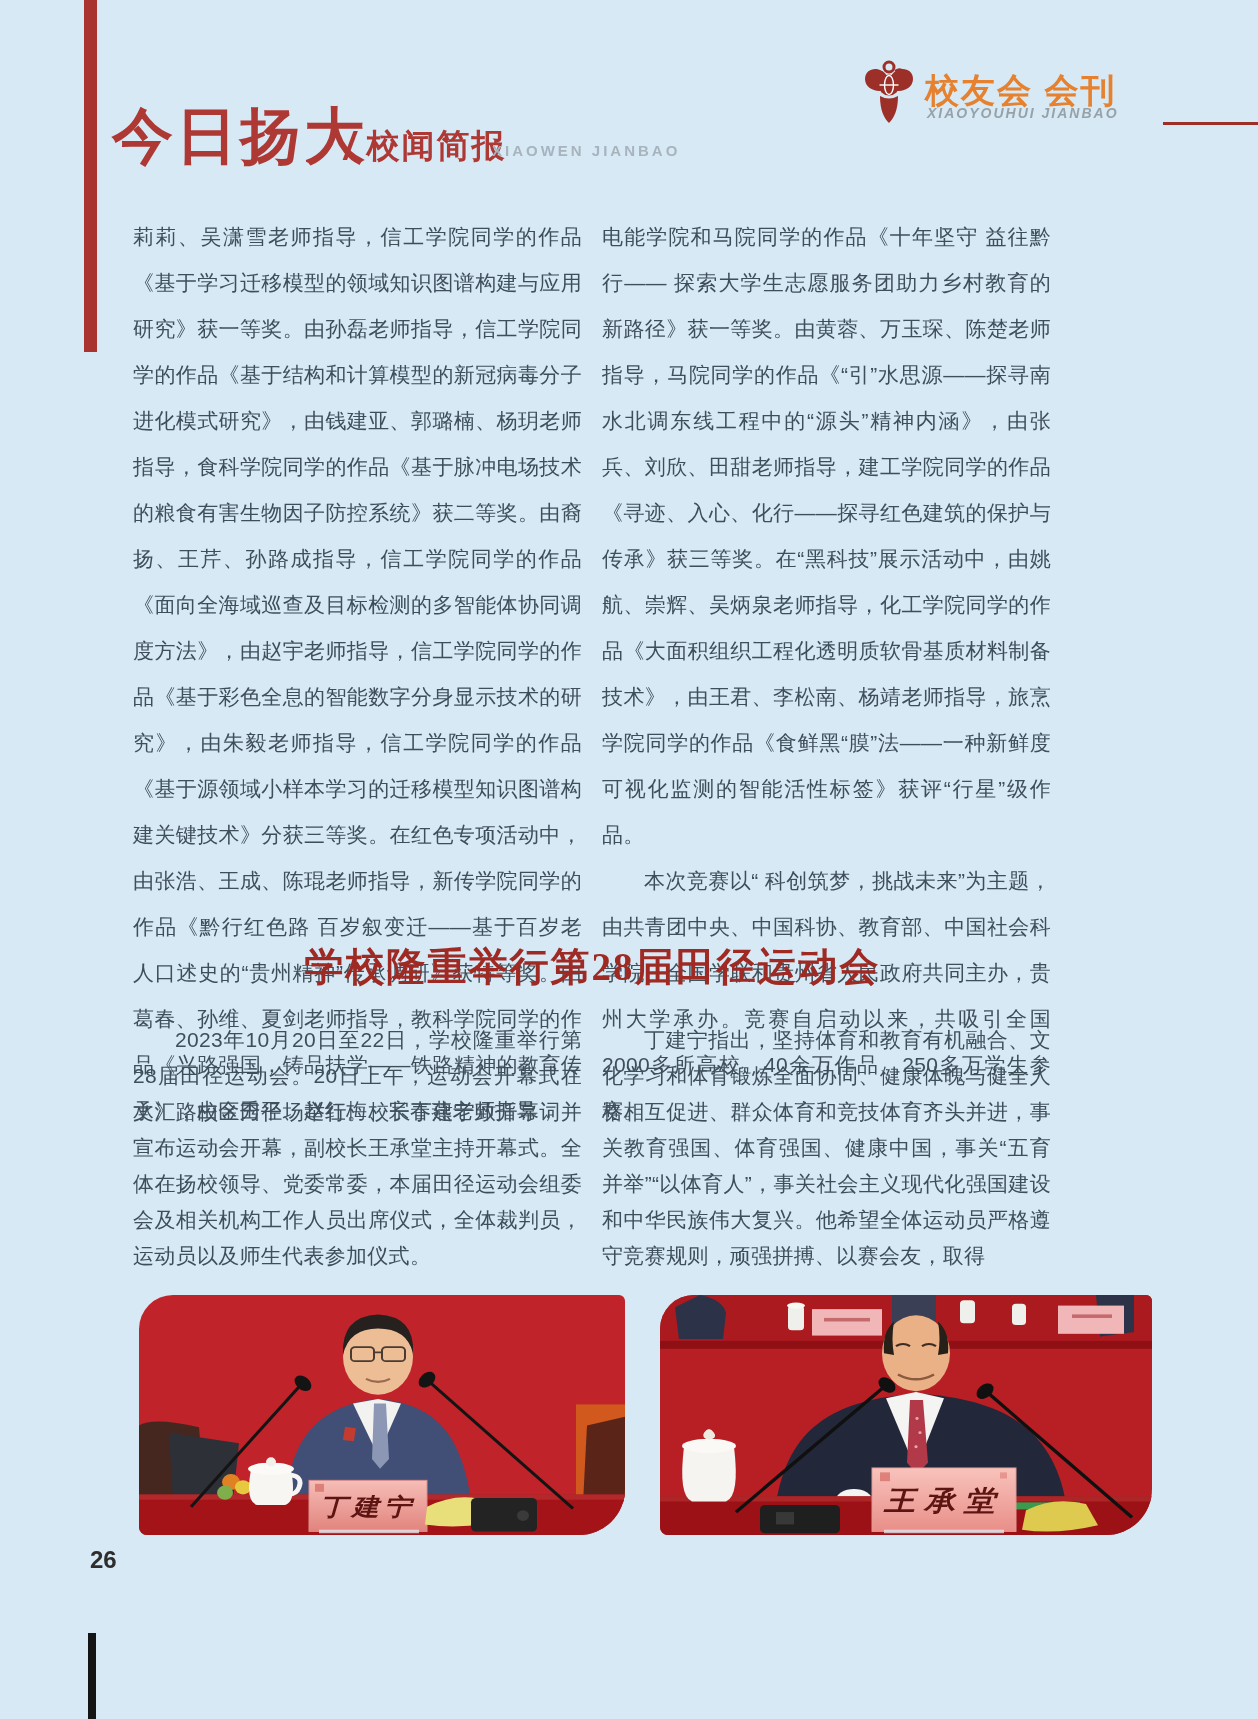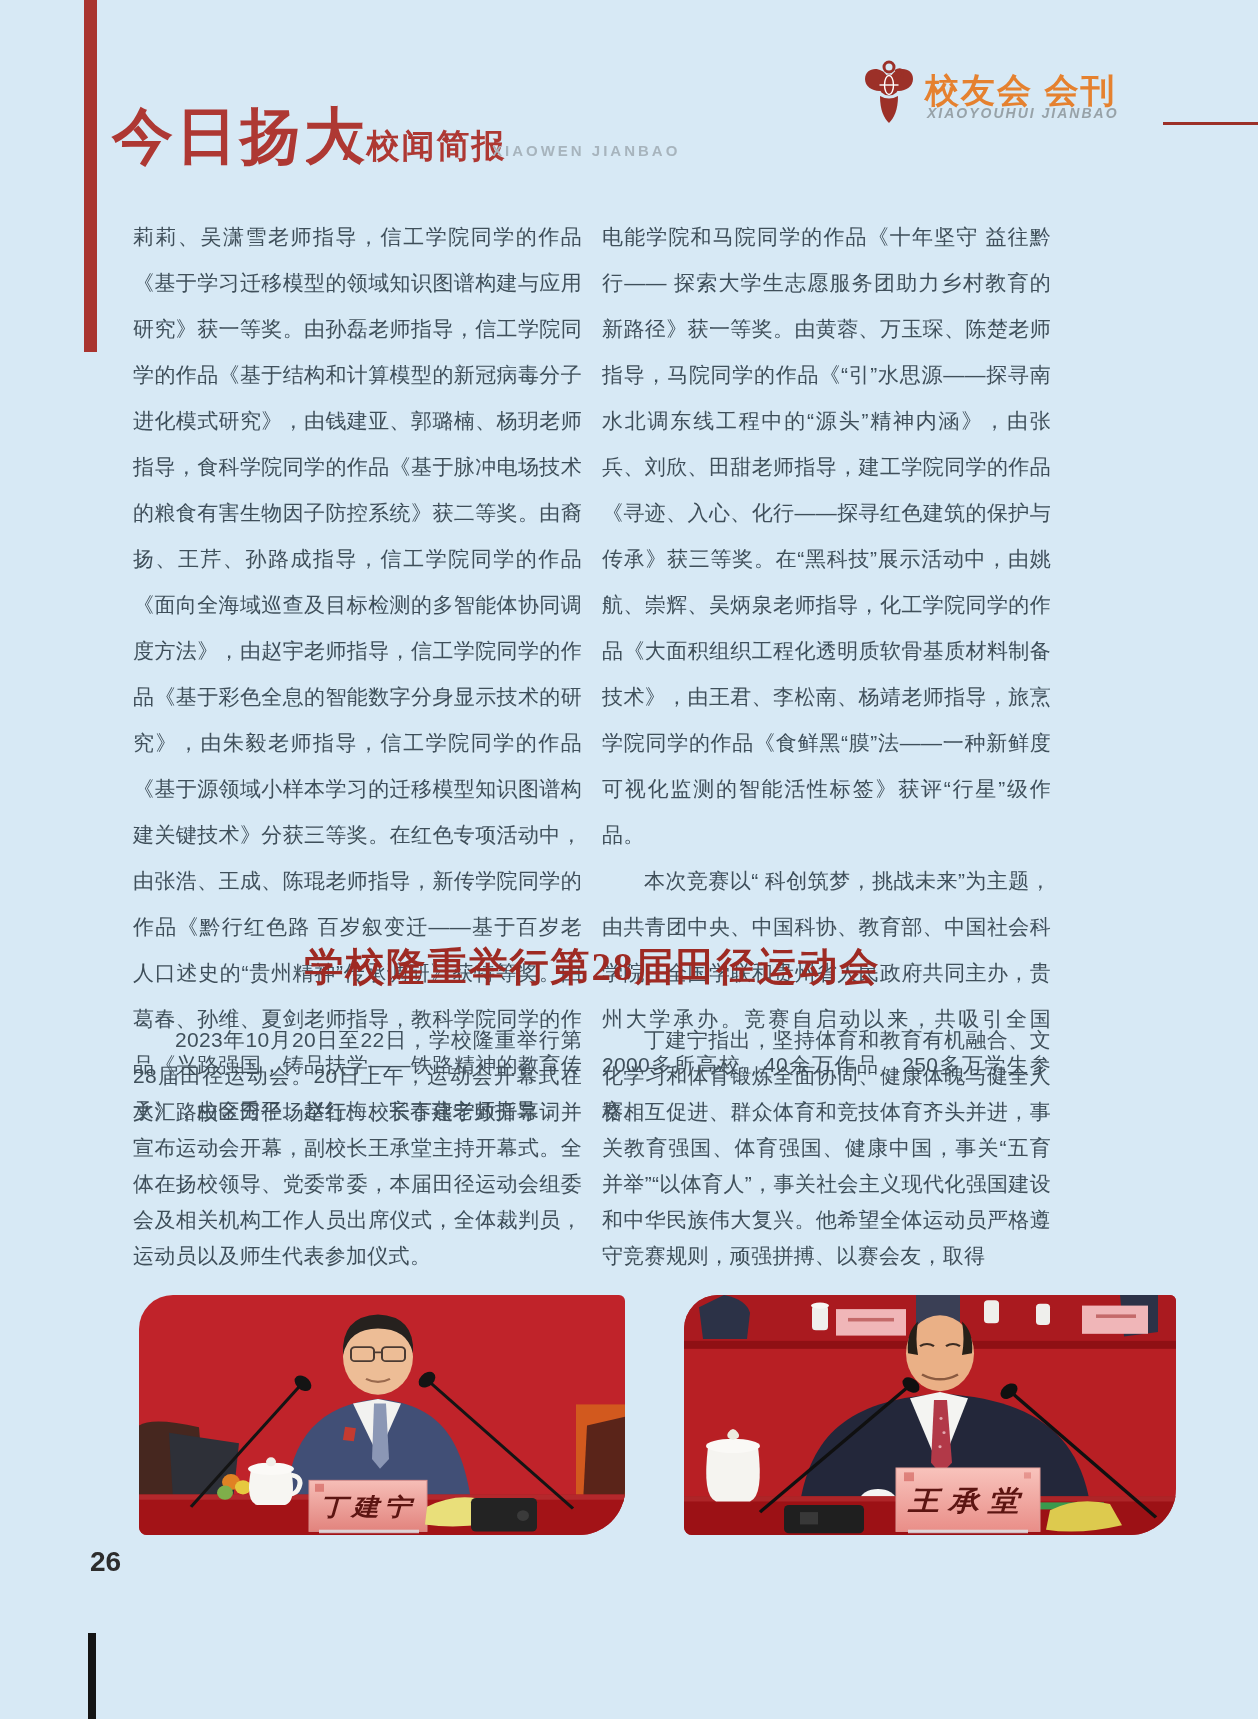--- a/index.html
+++ b/index.html
@@ -46,27 +46,27 @@
     position:absolute; left:133px; top:940px; width:919px; text-align:center;
     font-family:"Liberation Serif", serif; font-size:39px; font-weight:bold;
     color:#9e2a23; letter-spacing:2px;
   }
   .a2c1 { left:133px; top:1022px; line-height:36px; }
   .a2c2 { left:602px; top:1022px; line-height:36px; }
   
   .photo { position:absolute; top:1295px; height:240px; overflow:hidden; }
   .photo svg { display:block; width:100%; height:100%; }
   .photo-left  { left:139px; width:486px; border-radius:34px 6px 46px 8px; }
-  .photo-right { left:660px; width:492px; border-radius:34px 6px 46px 8px;margin-left:24px; }
+  .photo-right { left:660px; width:492px; border-radius:34px 6px 46px 8px; }
   .card-text {
     font-family:"Liberation Serif", serif; font-weight:bold; font-style:italic;
     fill:#5c1512;
   }
   
-  .page-num { position:absolute; left:90px; top:1546px; font-size:28px; font-weight:bold; color:#2d2d2d; }
+  .page-num { position:absolute; left:90px; top:1546px; font-size:24px; font-weight:bold; color:#2d2d2d; }
   .bottom-bar { position:absolute; left:88px; top:1633px; width:8px; height:86px; background:#141414; }
 </style>
 </head>
 <body>
 
 <div class="page">
 
   <div class="red-bar"></div>
 
   <div class="masthead">今日扬大</div>

